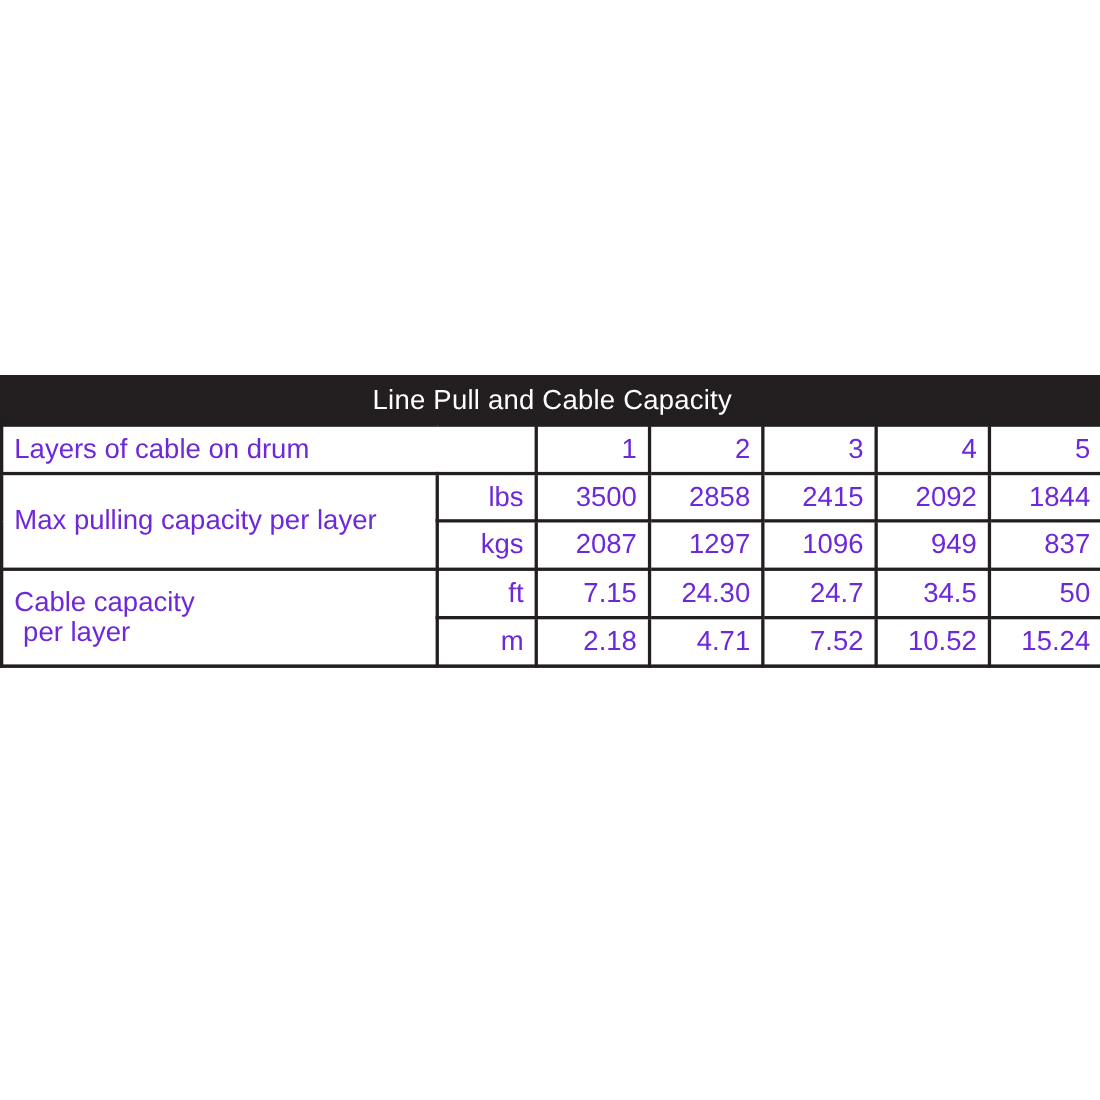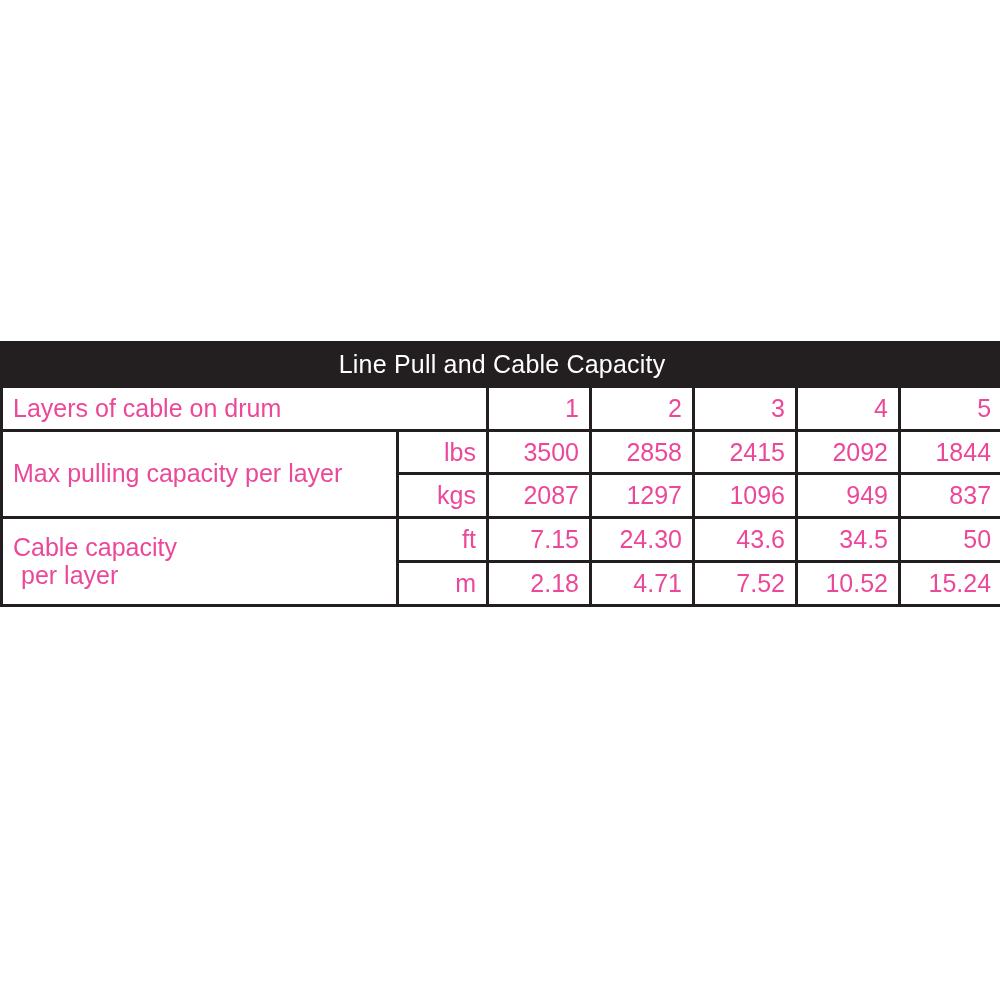--- a/index.html
+++ b/index.html
@@ -26,21 +26,21 @@
     top: 341px;
     width: 1000px;
     border-collapse: collapse;
     table-layout: fixed;
     background: #231f20;
   }
 
   #spec-table td, #spec-table th {
     border: 3px solid #231f20;
     background: #ffffff;
-    color: #ec4899;
+    color: #6d28d9;
     font-size: 25px;
     font-weight: 400;
     padding: 6px 10px;
     vertical-align: middle;
     line-height: 1.15;
   }
 
   .title-cell {
     background: #231f20 !important;
     color: #ffffff !important;
@@ -137,21 +137,21 @@
       </tr>
 
       <tr>
         <td class="row-label label-two-line" rowspan="2">
           <span>Cable capacity</span>
           <span class="indent"> per layer</span>
         </td>
         <td class="unit-cell">ft</td>
         <td class="num">7.15</td>
         <td class="num">24.30</td>
-        <td class="num">43.6</td>
+        <td class="num">24.7</td>
         <td class="num">34.5</td>
         <td class="num">50</td>
       </tr>
 
       <tr>
         <td class="unit-cell">m</td>
         <td class="num">2.18</td>
         <td class="num">4.71</td>
         <td class="num">7.52</td>
         <td class="num">10.52</td>

